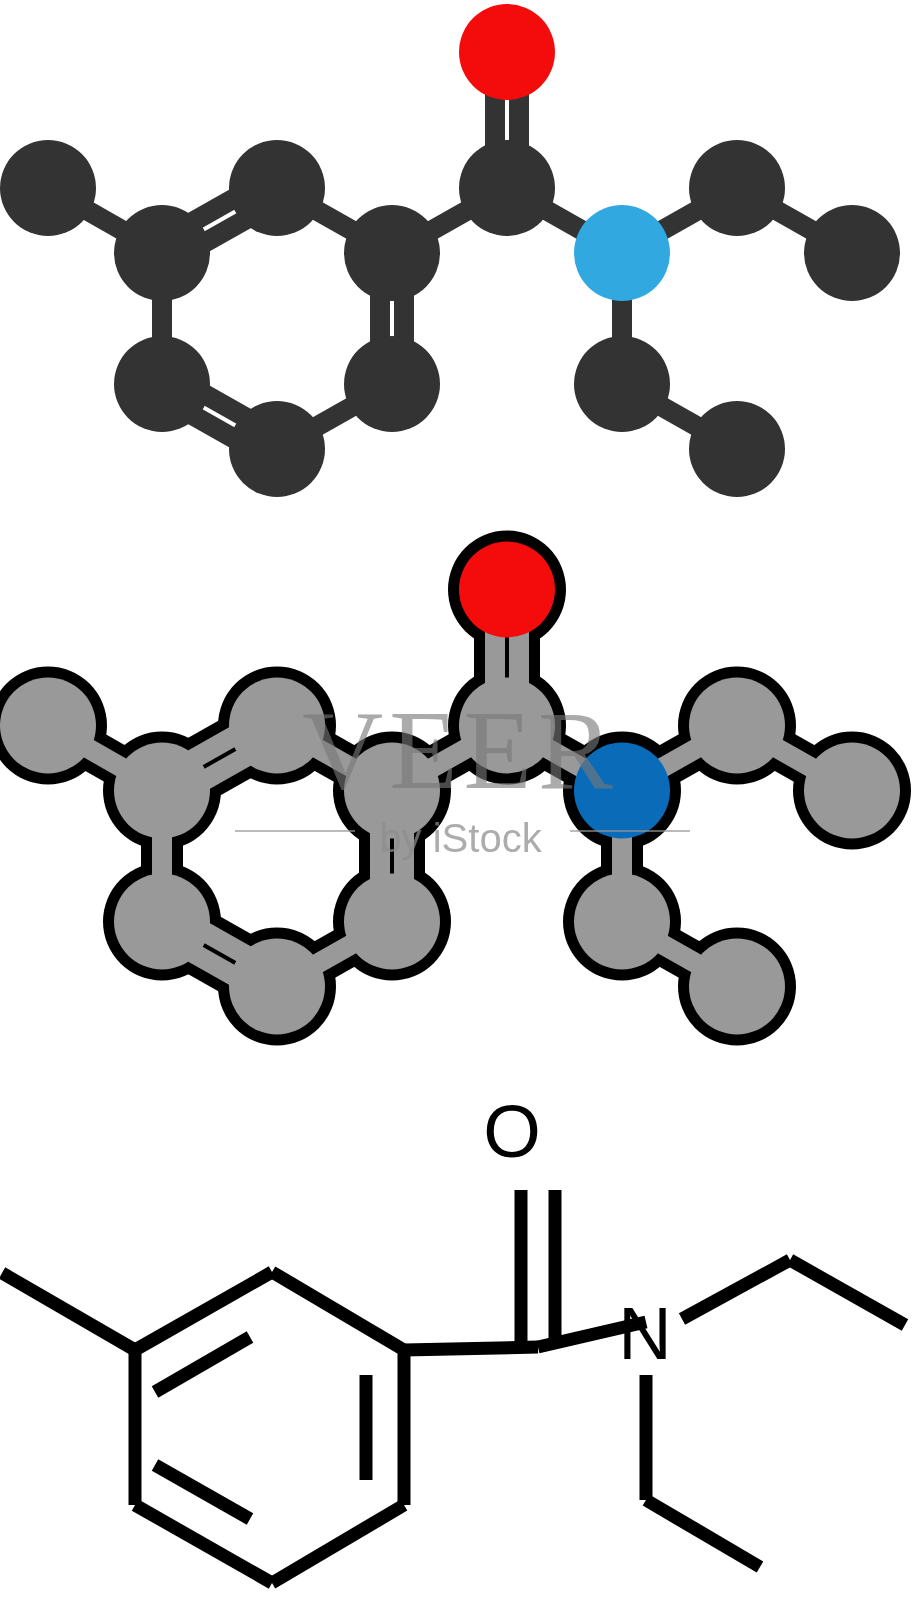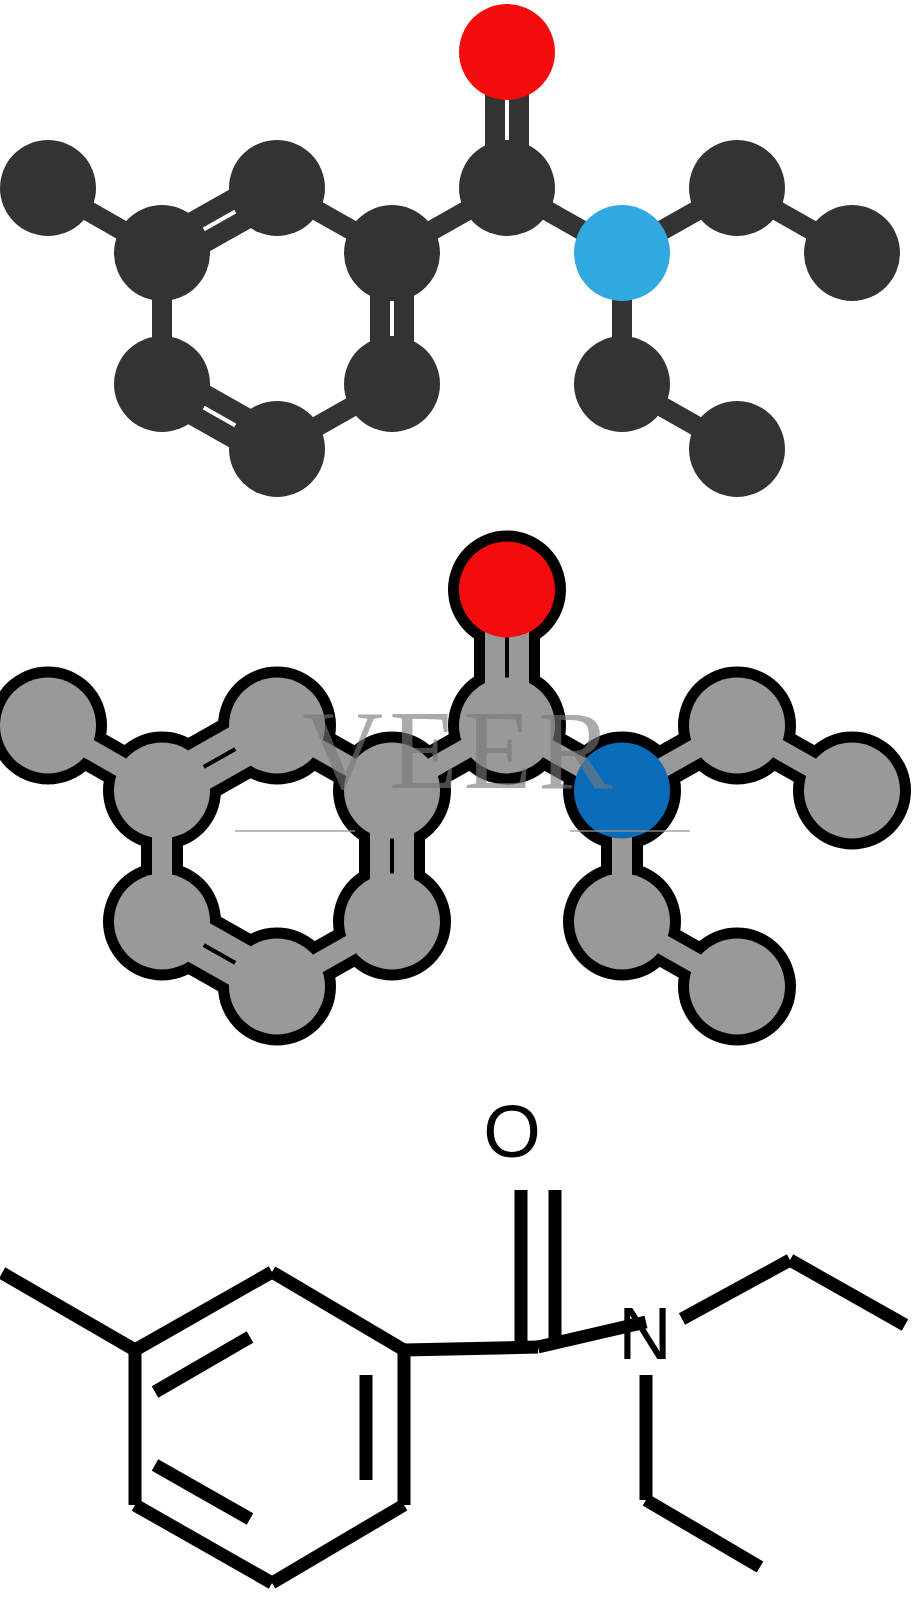--- a/index.html
+++ b/index.html
@@ -182,20 +182,21 @@
         <circle cx="852" cy="253" r="48" fill="#999999"></circle>
         <circle cx="622" cy="384" r="48" fill="#999999"></circle>
         <circle cx="737" cy="449" r="48" fill="#999999"></circle>
       </g>
   </svg>
 </div>
 
 <div id="watermark">
   <div class="wm-veer">VEER</div>
   <div class="wm-rule wm-rule-left"></div>
+  <div class="wm-istock">by iStock</div>
   <div class="wm-rule wm-rule-right"></div>
 </div>
 
 <div class="panel" id="panel-skeletal">
   <svg viewBox="0 0 921 525" preserveAspectRatio="xMidYMid meet">
     <g id="p3-lines">
         <line x1="135" y1="275" x2="2" y2="198" stroke="#000000" stroke-width="13" stroke-linecap="butt"></line>
         <line x1="135" y1="275" x2="272" y2="197" stroke="#000000" stroke-width="13" stroke-linecap="butt"></line>
         <line x1="272" y1="197" x2="404" y2="275" stroke="#000000" stroke-width="13" stroke-linecap="butt"></line>
         <line x1="404" y1="275" x2="404" y2="430" stroke="#000000" stroke-width="13" stroke-linecap="butt"></line>

